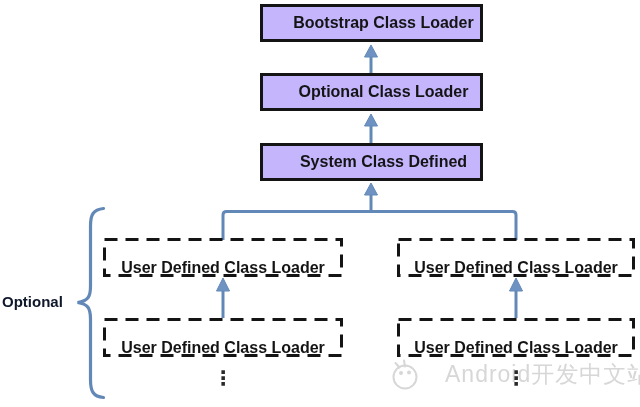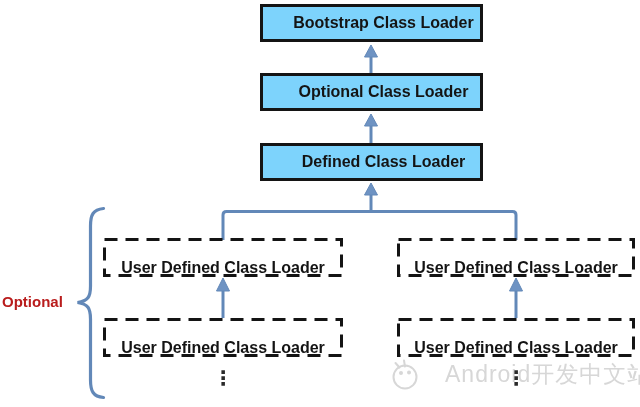--- a/index.html
+++ b/index.html
@@ -21,21 +21,21 @@
     width: 640px; height: 407px;
     z-index: 1;
   }
   .solid-box {
     position: absolute;
     left: 260px;
     width: 223px;
     height: 38px;
     box-sizing: border-box;
     border: 3px solid #141414;
-    background: #7dd3fc;
+    background: #c4b5fd;
     display: flex;
     align-items: center;
     justify-content: center;
     z-index: 2;
     padding-left: 24px;
   }
   .solid-box span, .dash-label span {
     font-weight: bold;
     font-size: 16px;
     color: #141414;
@@ -55,21 +55,21 @@
   .dash-label.row-top    { top: 240px; }
   .dash-label.row-bottom { top: 320px; }
   .optional-label {
     position: absolute;
     left: 2px;
     top: 293px;
     width: 70px;
     text-align: left;
     font-weight: bold;
     font-size: 15px;
-    color: #b91c1c;
+    color: #0f172a;
     z-index: 2;
   }
   .v-ellipsis {
     position: absolute;
     width: 20px;
     top: 366px;
     text-align: center;
     font-size: 20px;
     font-weight: bold;
     color: #2a2a2a;
@@ -130,21 +130,21 @@
     </g>
   </svg>
 
   <div class="solid-box" style="top:4px">
     <span>Bootstrap Class Loader</span>
   </div>
   <div class="solid-box" style="top:73px">
     <span>Optional Class Loader</span>
   </div>
   <div class="solid-box" style="top:143px">
-    <span>Defined Class Loader</span>
+    <span>System Class Defined</span>
   </div>
 
   <div class="dash-label col-left row-top">
     <span>User Defined Class Loader</span>
   </div>
   <div class="dash-label col-right row-top">
     <span>User Defined Class Loader</span>
   </div>
   <div class="dash-label col-left row-bottom">
     <span>User Defined Class Loader</span>

